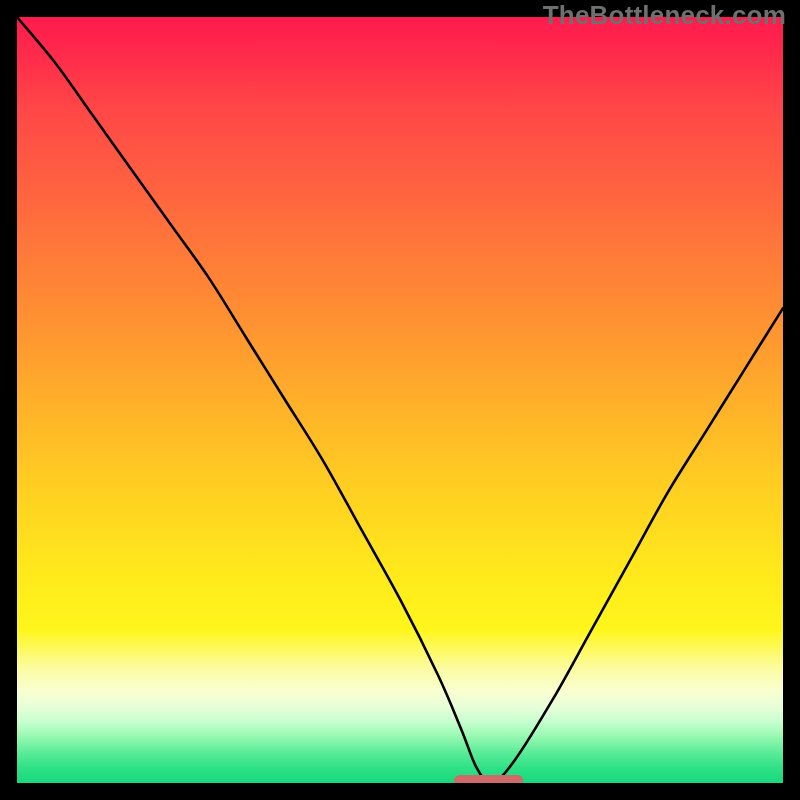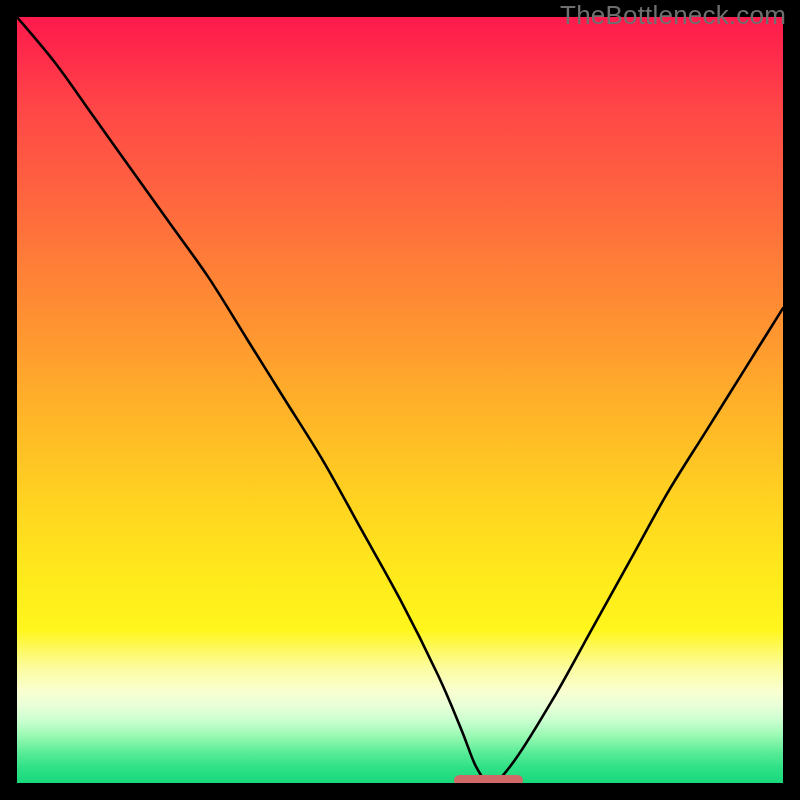--- a/index.html
+++ b/index.html
@@ -67,21 +67,21 @@
     height: 11px;
     border-radius: 6px;
     background: #cf6a69;
   }
   .watermark {
     position: absolute;
     top: 0px;
     right: 14px;
     color: #6f6f6f;
     font-size: 26px;
-    font-weight: 400;
+    font-weight: 700;
     letter-spacing: 0.2px;
     user-select: none;
   }
 </style>
 </head>
 <body>
 
 <div class="frame">
 
   <div class="plot">

